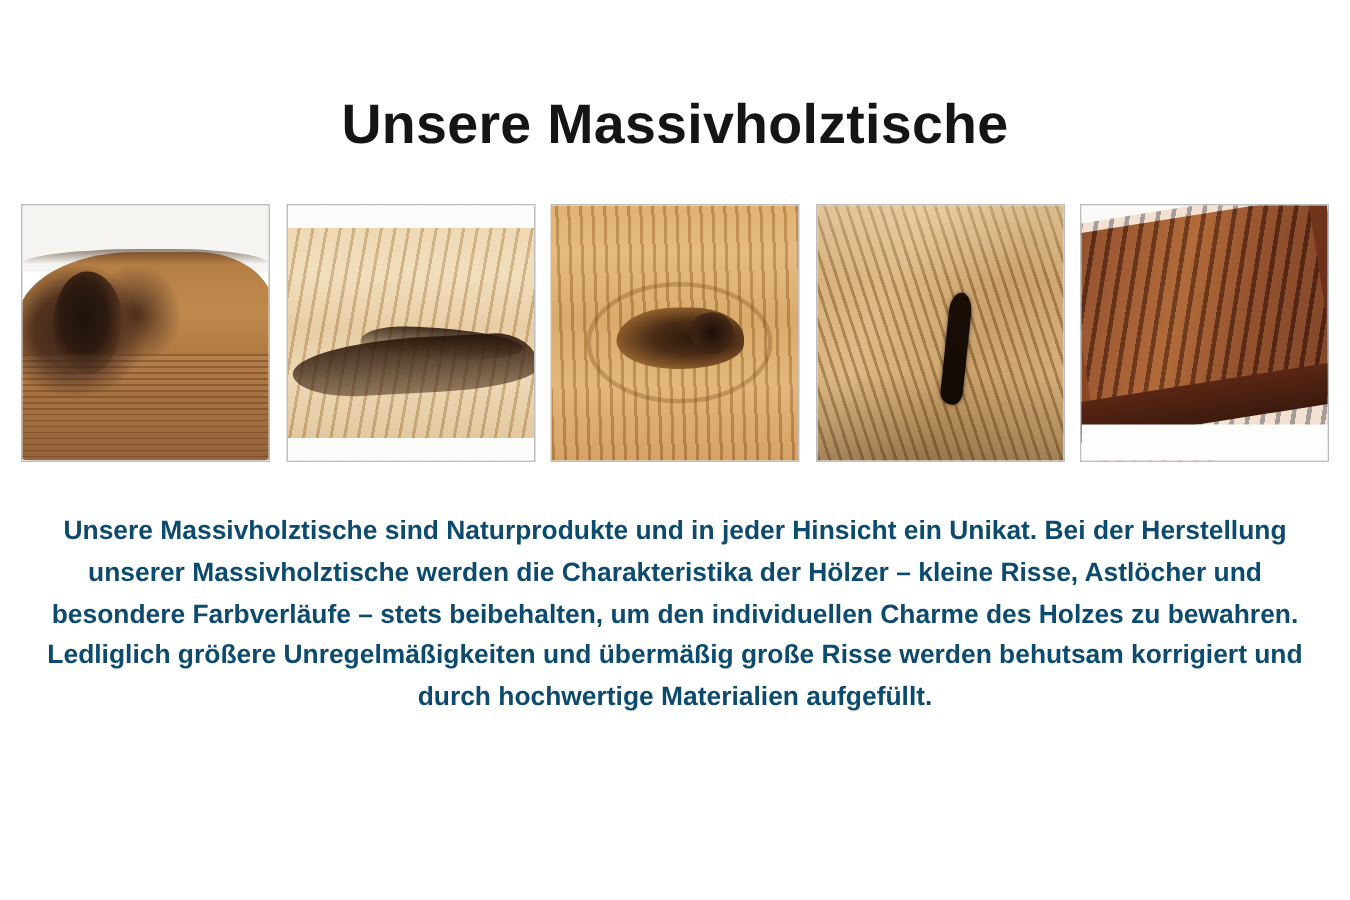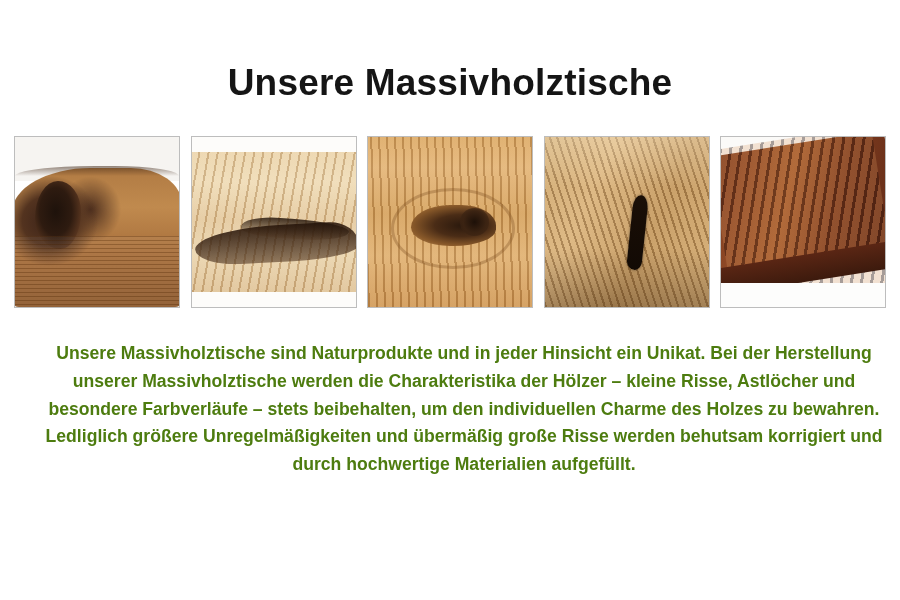--- a/index.html
+++ b/index.html
@@ -217,27 +217,27 @@
     transform: rotate(-9deg);
   }
   .p5 .whitebottom {
     position: absolute; left: 0; right: 0; bottom: 0; height: 14%;
     background: #fdfdfc;
   }
 
   .body-copy {
     position: absolute;
     top: 340px;
-    left: 36px;
+    left: 22px;
     width: 856px;
     text-align: center;
     font-size: 17.6px;
     font-weight: bold;
     line-height: 1.58;
-    color: #4d7c0f;
+    color: #0c4a6e;
   }
   .body-copy p {
     margin: 0;
   }
 </style>
 </head>
 <body>
 
 <div class="page">
 

